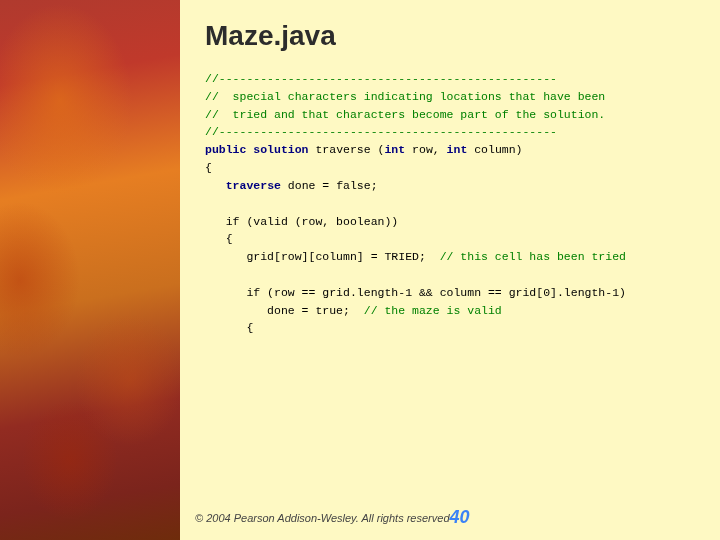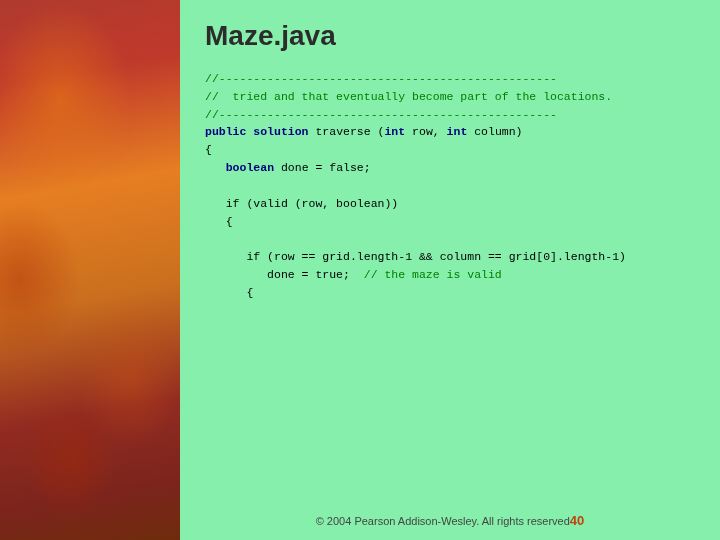--- a/index.html
+++ b/index.html
@@ -12,21 +12,21 @@
       position: relative;
       background: #fff;
     }
 
     .main-content {
       position: absolute;
       left: 180px;
       top: 0;
       right: 0;
       bottom: 0;
-      background: #86efac;
+      background: #fef9c3;
       z-index: 2;
       padding: 20px 25px 15px 25px;
     }
 
     .slide-title {
       font-size: 28px;
       font-weight: bold;
       color: #2c2c2c;
       margin-bottom: 18px;
       font-family: Arial, sans-serif;
@@ -48,34 +48,35 @@
     .kw { color: #000080; font-weight: bold; } 
     .cm { color: #008000; } 
     .plain { color: #000; }
 
     .footer {
       position: absolute;
       bottom: 12px;
       left: 180px;
       right: 0;
       display: flex;
-      justify-content: center;
+      justify-content: flex-start;
       align-items: center;
       padding: 0 15px;
       z-index: 3;
+      font-style: italic;
     }
 
     .footer-text {
       font-size: 11px;
       color: #444;
     }
 
     .footer-page {
-      font-size: 13px;
-      color: #c2410c;
+      font-size: 18px;
+      color: #3b82f6;
       font-weight: bold;
     }
 
     
     .left-panel {
       position: absolute;
       left: 0; top: 0;
       width: 185px;
       height: 540px;
       background: linear-gradient(170deg,
@@ -108,28 +109,30 @@
 <body>
 
 <div class="left-panel"></div>
 
 <div class="main-content">
   <h1 class="slide-title">Maze.java</h1>
 
   <div class="code-block">
 
     <span class="code-line cm">//-------------------------------------------------</span>
-    <span class="code-line cm">//  tried and that eventually become part of the locations.</span>
+    <span class="code-line cm">//  special characters indicating locations that have been</span>
+    <span class="code-line cm">//  tried and that characters become part of the solution.</span>
     <span class="code-line cm">//-------------------------------------------------</span>
     <span class="code-line"><span class="kw">public solution</span> traverse (<span class="kw">int</span> row, <span class="kw">int</span> column)</span>
     <span class="code-line plain">{</span>
-    <span class="code-line">   <span class="kw">boolean</span> done = false;</span>
+    <span class="code-line">   <span class="kw">traverse</span> done = false;</span>
     <span class="code-line"> </span>
     <span class="code-line">   if (valid (row, boolean))</span>
     <span class="code-line plain">   {</span>
+    <span class="code-line">      grid[row][column] = TRIED;  <span class="cm">// this cell has been tried</span></span>
     <span class="code-line"> </span>
     <span class="code-line">      if (row == grid.length-1 &amp;&amp; column == grid[0].length-1)</span>
     <span class="code-line">         done = true;  <span class="cm">// the maze is valid</span></span>
     <span class="code-line plain">      {</span>
 
   </div>
 </div>
 
 <div class="footer">
   <span class="footer-text">© 2004 Pearson Addison-Wesley. All rights reserved</span>

